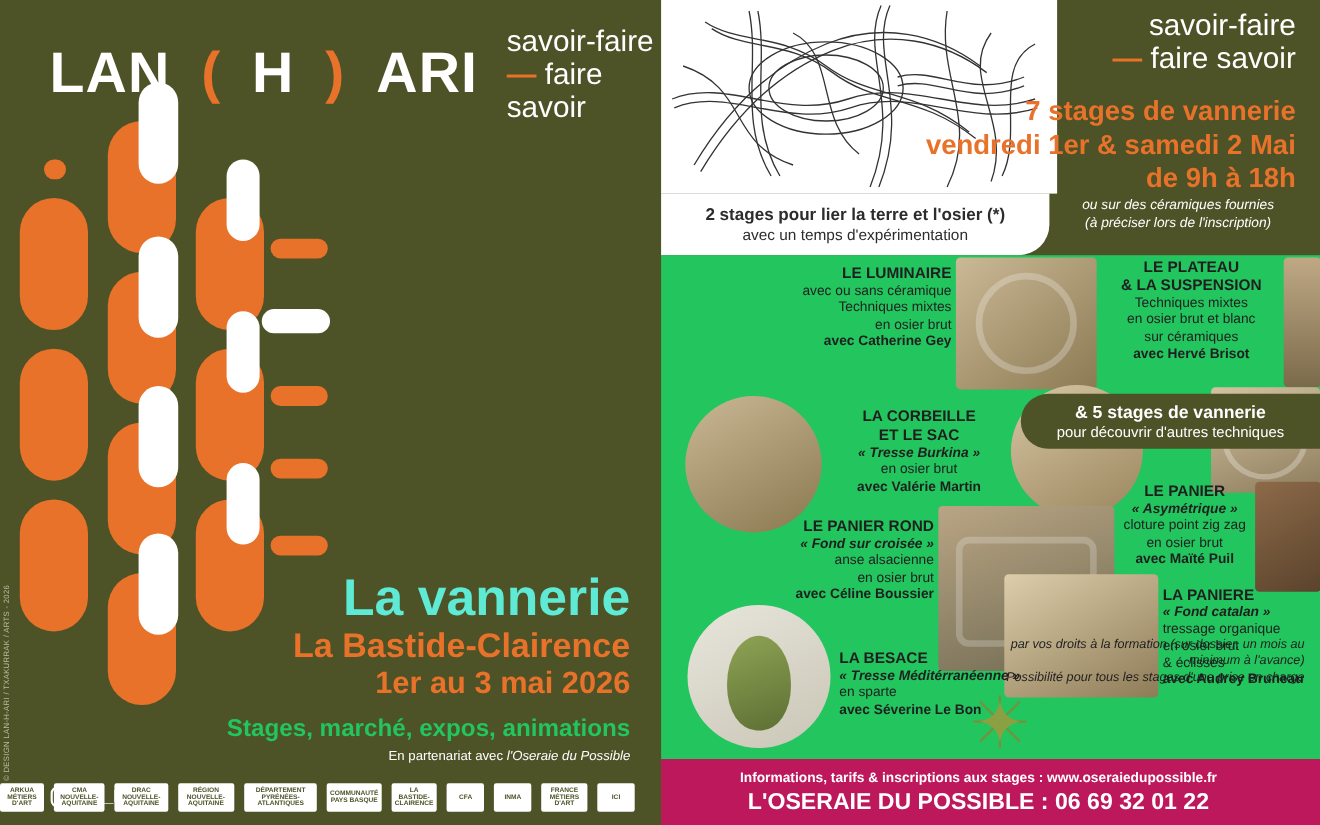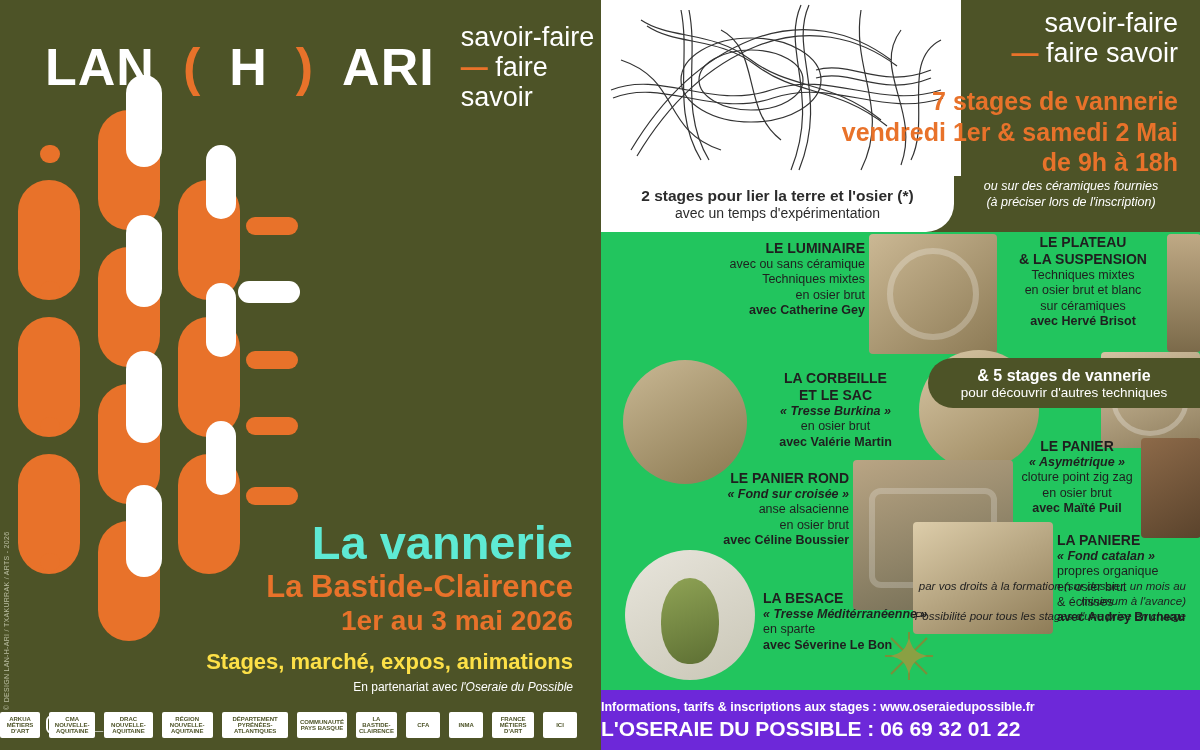--- a/index.html
+++ b/index.html
@@ -66,21 +66,21 @@
   }
   .lt-sub {
     font-size: 31px; font-weight: bold; color: #e8722a;
     line-height: 1.15; margin-top: 2px;
   }
   .lt-dates {
     font-size: 28px; font-weight: bold; color: #e8722a;
     line-height: 1.15;
   }
   .lt-line {
-    font-size: 22px; font-weight: bold; color: #fde047;
+    font-size: 22px; font-weight: bold; color: #22c55e;
     margin-top: 12px;
   }
   .lt-part {
     font-size: 12px; color: #ffffff; margin-top: 5px;
   }
   .lt-part i { font-style: italic; }
 
   .insta {
     position: absolute; left: 46px; bottom: 16px;
     display: flex; align-items: center; gap: 8px;
@@ -199,23 +199,23 @@
     font-size: 11.5px; line-height: 1.3; color: #1f1f1f; font-style: italic;
   }
   .star {
     position: absolute; left: 282px; bottom: 8px;
     width: 52px; height: 52px;
   }
 
   .footer {
     position: absolute; left: 0; bottom: 0;
     width: 599px; height: 60px;
-    background: #6d28d9;
+    background: #be185d;
     color: #ffffff;
-    display: flex; flex-direction: column; align-items: flex-start; justify-content: center;
+    display: flex; flex-direction: column; align-items: center; justify-content: center;
     padding-right: 22px;
   }
   .footer .f1 { font-size: 12.5px; font-weight: bold; }
   .footer .f2 { font-size: 21px; font-weight: bold; margin-top: 3px; }
 </style>
 </head>
 <body>
 
 <div class="poster">
 
@@ -418,21 +418,21 @@
           <div class="w">avec Maïté Puil</div>
         </div>
       </div>
       <div class="ph" style="position:absolute; left:540px; top:206px; width:60px; height:100px; background:linear-gradient(150deg,#8d6a49,#5a432c);"></div>
 
       <div class="ph" style="position:absolute; left:312px; top:290px; width:140px; height:112px; background:linear-gradient(150deg,#ddcdaa,#8e7c57);"></div>
       <div class="item" style="left:456px; top:300px; width:136px;">
         <div class="cap tl">
           <div class="t">LA PANIERE</div>
           <div class="q">« Fond catalan »</div>
-          <div>propres organique</div>
+          <div>tressage organique</div>
           <div>en osier brut</div>
           <div>&amp; éclisses</div>
           <div class="w">avec Audrey Bruneau</div>
         </div>
       </div>
 
       <div class="ph circle" style="position:absolute; left:24px; top:318px; width:130px; height:130px; background:linear-gradient(150deg,#e8e5dc,#c9c6b6);">
         <i style="left:36px; top:28px; width:58px; height:86px; background:linear-gradient(160deg,#8fa355,#5d6f33); border-radius:50% 50% 46% 46%;"></i>
       </div>
       <div class="item" style="left:162px; top:358px; width:190px;">

